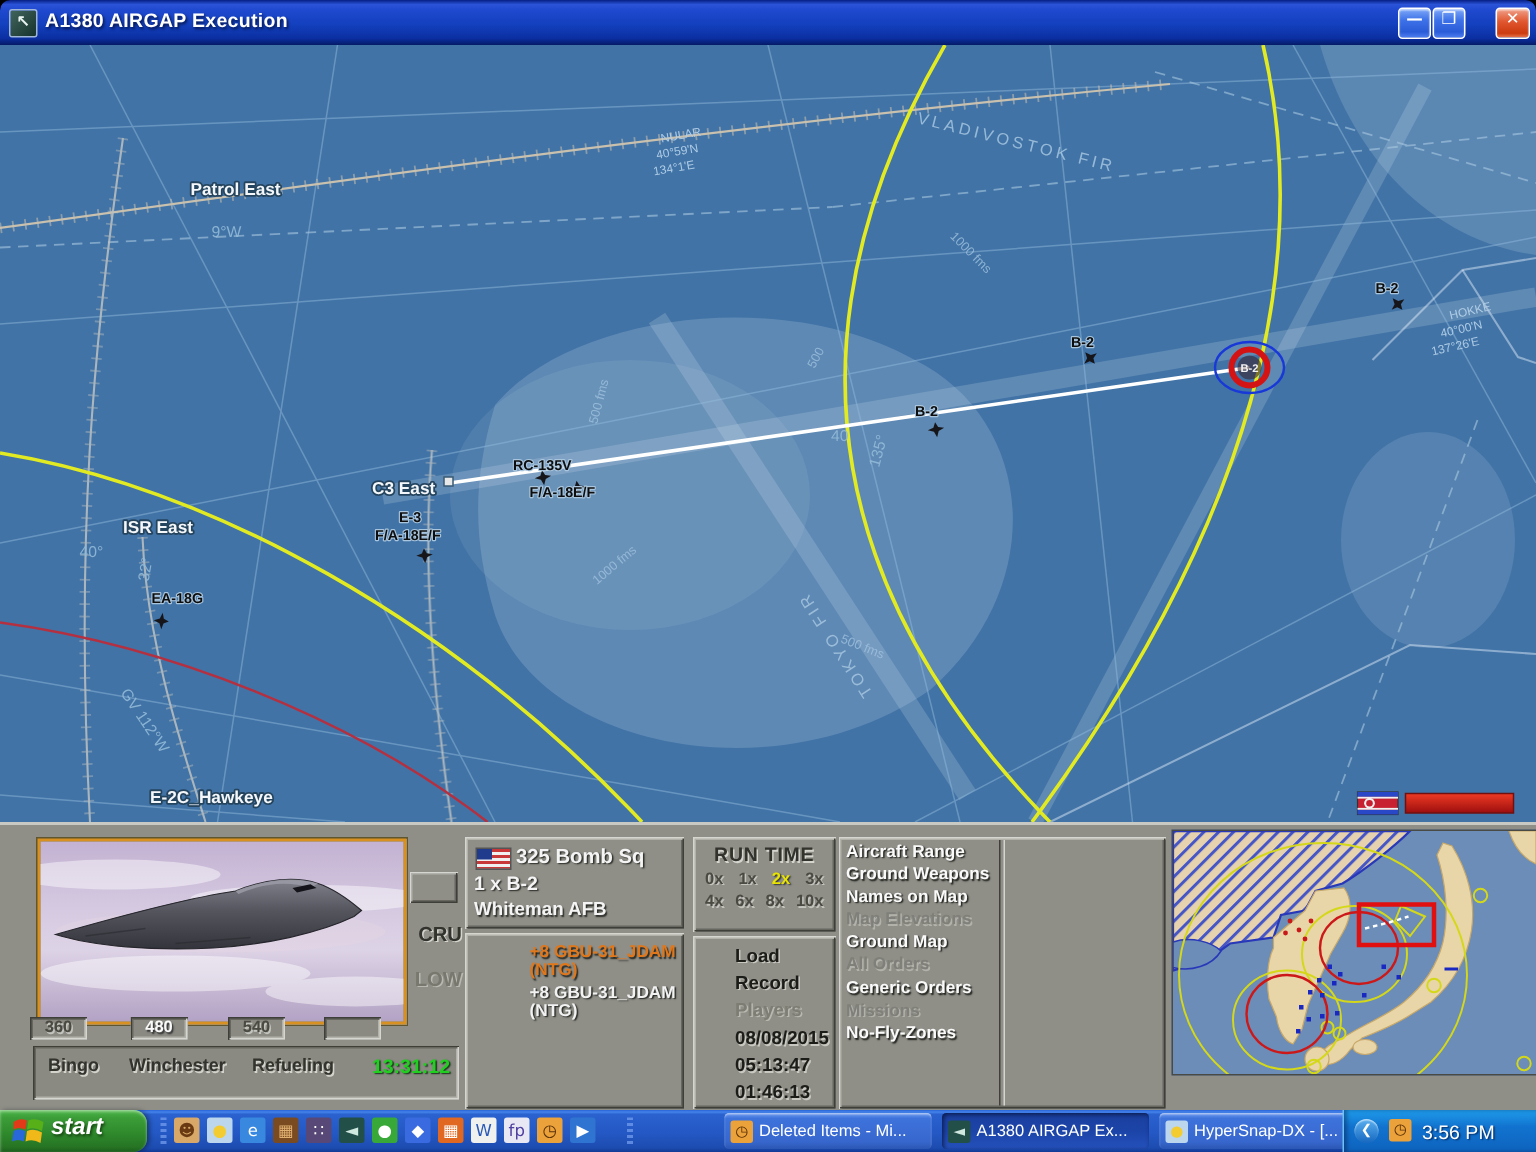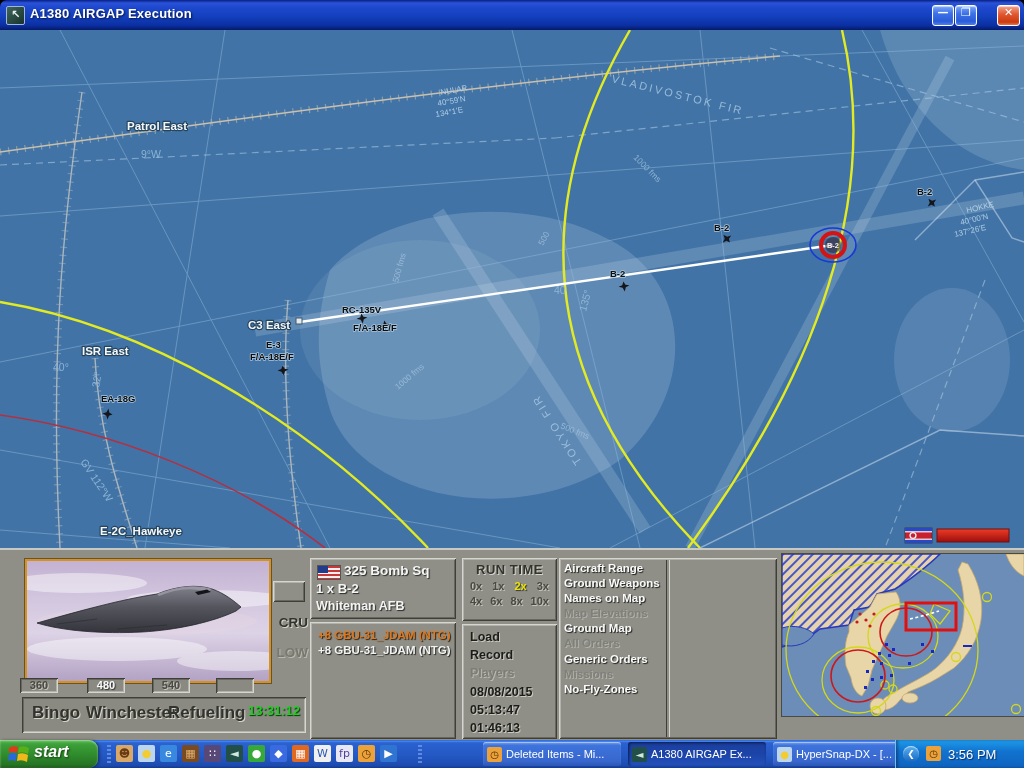--- a/index.html
+++ b/index.html
@@ -43,38 +43,38 @@
   .disabled-emboss{color:#78786f;font-weight:bold;text-shadow:1px 1px 0 #b9b9b2;}
   .photo{position:absolute;left:25px;top:9px;width:242px;height:120px;border:2px solid #d89020;
     box-shadow:0 0 0 1px #5f5630;}
   .gauge-strip{position:absolute;left:271px;top:9px;width:37px;height:120px;}
   .strip-block{position:absolute;left:2px;width:32px;height:21px;}
   .strip-label{position:absolute;left:0;width:37px;text-align:right;font-size:13.5px;}
   .speedbox{position:absolute;top:128px;width:38px;height:15px;text-align:center;
     font-size:11px;line-height:15px;font-weight:bold;color:#4a4a43;text-shadow:1px 1px 0 #c4c4be;}
   .speedbox.on{color:#fafafa;text-shadow:1px 1px 1px #333;}
   .fuelpanel{position:absolute;left:22px;top:147px;width:284px;height:36px;}
-  .fuel-label{position:absolute;top:6px;font-size:17px;}
+  .fuel-label{position:absolute;top:6px;font-size:12px;}
   .fuel-time{position:absolute;top:6px;right:6px;font-size:13px;font-weight:bold;color:#20cf20;text-shadow:1px 1px 1px #143014;}
   .sq-head{position:absolute;left:310px;top:8px;width:146px;height:61px;}
   .sq-load{position:absolute;left:310px;top:72px;width:146px;height:117px;}
   .wtext{color:#f4f4f4;font-weight:bold;text-shadow:1px 1px 1px #2a2a26;}
   .flag{position:absolute;left:7px;top:7px;width:22px;height:13px;border:1px solid #555;
     background:repeating-linear-gradient(180deg,#c93838 0 2px,#f0f0f0 2px 4px);}
   .flag::after{content:"";position:absolute;left:0;top:0;width:10px;height:7px;background:#203a8c;}
   .loadrow{padding:2px 0 1px 8px;font-size:11.5px;font-weight:bold;text-shadow:1px 1px 1px #23231f;}
   .loadrow.sel{color:#e0771a;}
   .loadrow.norm{color:#f2f2f2;}
   .rt-panel{position:absolute;left:462px;top:8px;width:95px;height:63px;}
   .rt-title{text-align:center;font-size:13px;padding-top:4px;letter-spacing:.5px;}
   .rt-row{display:flex;justify-content:space-between;padding:3px 8px 0 8px;font-size:11px;font-weight:bold;}
   .rt-speed{color:#4a4a43;text-shadow:1px 1px 0 #c4c4be;}
   .rt-speed.active{color:#e8e400;text-shadow:1px 1px 1px #333;}
   .ld-panel{position:absolute;left:462px;top:74px;width:95px;height:115px;}
-  .ld-row{padding-left:8px;font-size:12.5px;line-height:18.2px;font-weight:bold;color:#1c1c18;text-shadow:1px 1px 0 rgba(225,225,218,.7);}
+  .ld-row{padding-left:8px;font-size:12.5px;line-height:18.2px;font-weight:bold;color:#1c1c18;text-shadow:1px 1px 0 rgba(225,225,218,.7);margin-left:20px;}
   .ld-row.disabled{color:#7d7d74;text-shadow:1px 1px 0 #b9b9b2;}
   .menu-panel{position:absolute;left:559px;top:8px;width:218px;height:181px;}
   .menu-divider{position:absolute;left:107px;top:2px;width:2px;height:177px;
     border-left:1px solid #3f3f3a;border-right:1px solid #d6d6d0;}
   .menu-item{padding-left:4px;font-size:11.5px;line-height:15.1px;font-weight:bold;color:#fafafa;
     text-shadow:1px 1px 1px #1e1e1a;white-space:nowrap;}
   .menu-item.disabled{color:#80807a;text-shadow:1px 1px 0 #b2b2ab;}
   .minimap{position:absolute;left:781px;top:3px;width:242px;height:162px;border:1px solid #4a4a44;background:#6b8db8;}
 
   
@@ -316,21 +316,21 @@
     <div class="fuel-time">13:31:12</div>
   </div>
 
   <div class="sq-head raised">
     <div class="flag"></div>
     <div class="abs wtext" style="left:34px;top:5px;font-size:13.5px;">325 Bomb Sq</div>
     <div class="abs wtext" style="left:6px;top:23px;font-size:13px;">1 x B-2</div>
     <div class="abs wtext" style="left:6px;top:41px;font-size:12.5px;">Whiteman AFB</div>
   </div>
   <div class="sq-load raised">
-    <div id="loadout" style="padding-top:5px;">
+    <div id="loadout" style="padding-top:5px;padding-left:35px;">
         <div class="loadrow sel">+8 GBU-31_JDAM (NTG)</div>
         <div class="loadrow norm">+8 GBU-31_JDAM (NTG)</div>
       </div>
   </div>
 
   <div class="rt-panel raised">
     <div class="rt-title emboss">RUN TIME</div>
     <div class="rt-row" id="rt-row1">
         <span class="rt-speed">0x</span>
         <span class="rt-speed">1x</span>

